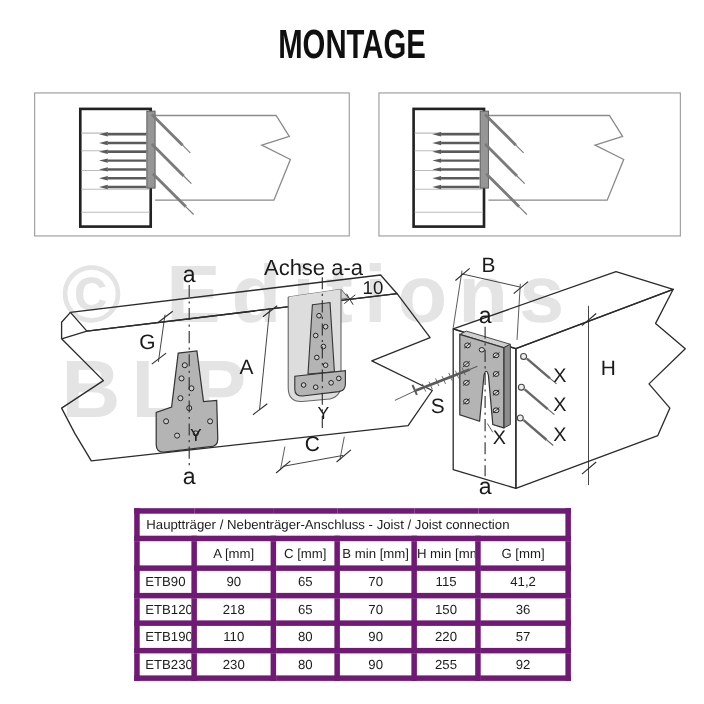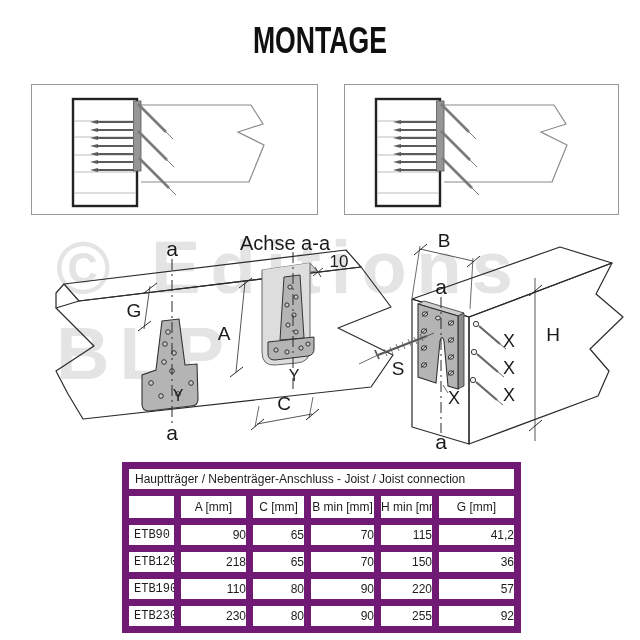--- a/index.html
+++ b/index.html
@@ -27,27 +27,27 @@
   svg.drawing { position:absolute; left:0; top:0; z-index:1; }
   svg text {
     font-family:"Liberation Sans", sans-serif; fill:#1a1a1a; text-anchor:middle;
   }
   table.dim {
     position:absolute; left:122px; top:462px; width:392px; z-index:2;
     border-collapse:collapse; font-size:12px; color:#1c1c1c;
     table-layout:fixed;
   }
   table.dim td, table.dim th {
-    border:7px solid #701a75; font-weight:normal; padding:0;
+    border:5px solid #701a75; font-weight:normal; padding:0;
     text-align:center; vertical-align:middle; overflow:hidden; white-space:nowrap;
   }
   table.dim .t-title td { height:20px; text-align:left; padding-left:6px; }
   table.dim .t-head th { height:22px; }
-  table.dim tbody td { height:20px;text-align:right; }
-  table.dim tbody td.name { text-align:left; padding-left:5px;font-family:Liberation Mono, monospace; }
+  table.dim tbody td { height:20px; }
+  table.dim tbody td.name { text-align:left; padding-left:5px; }
 </style>
 </head>
 <body>
 
 <svg width="0" height="0" style="position:absolute" aria-hidden="true">
   <defs>
     <g id="conn-drawing">
 
       <rect x="41" y="14" width="64" height="107" fill="#fff" stroke="#222" stroke-width="2.4"></rect>
       <g stroke="#bcbcbc" stroke-width="1">

